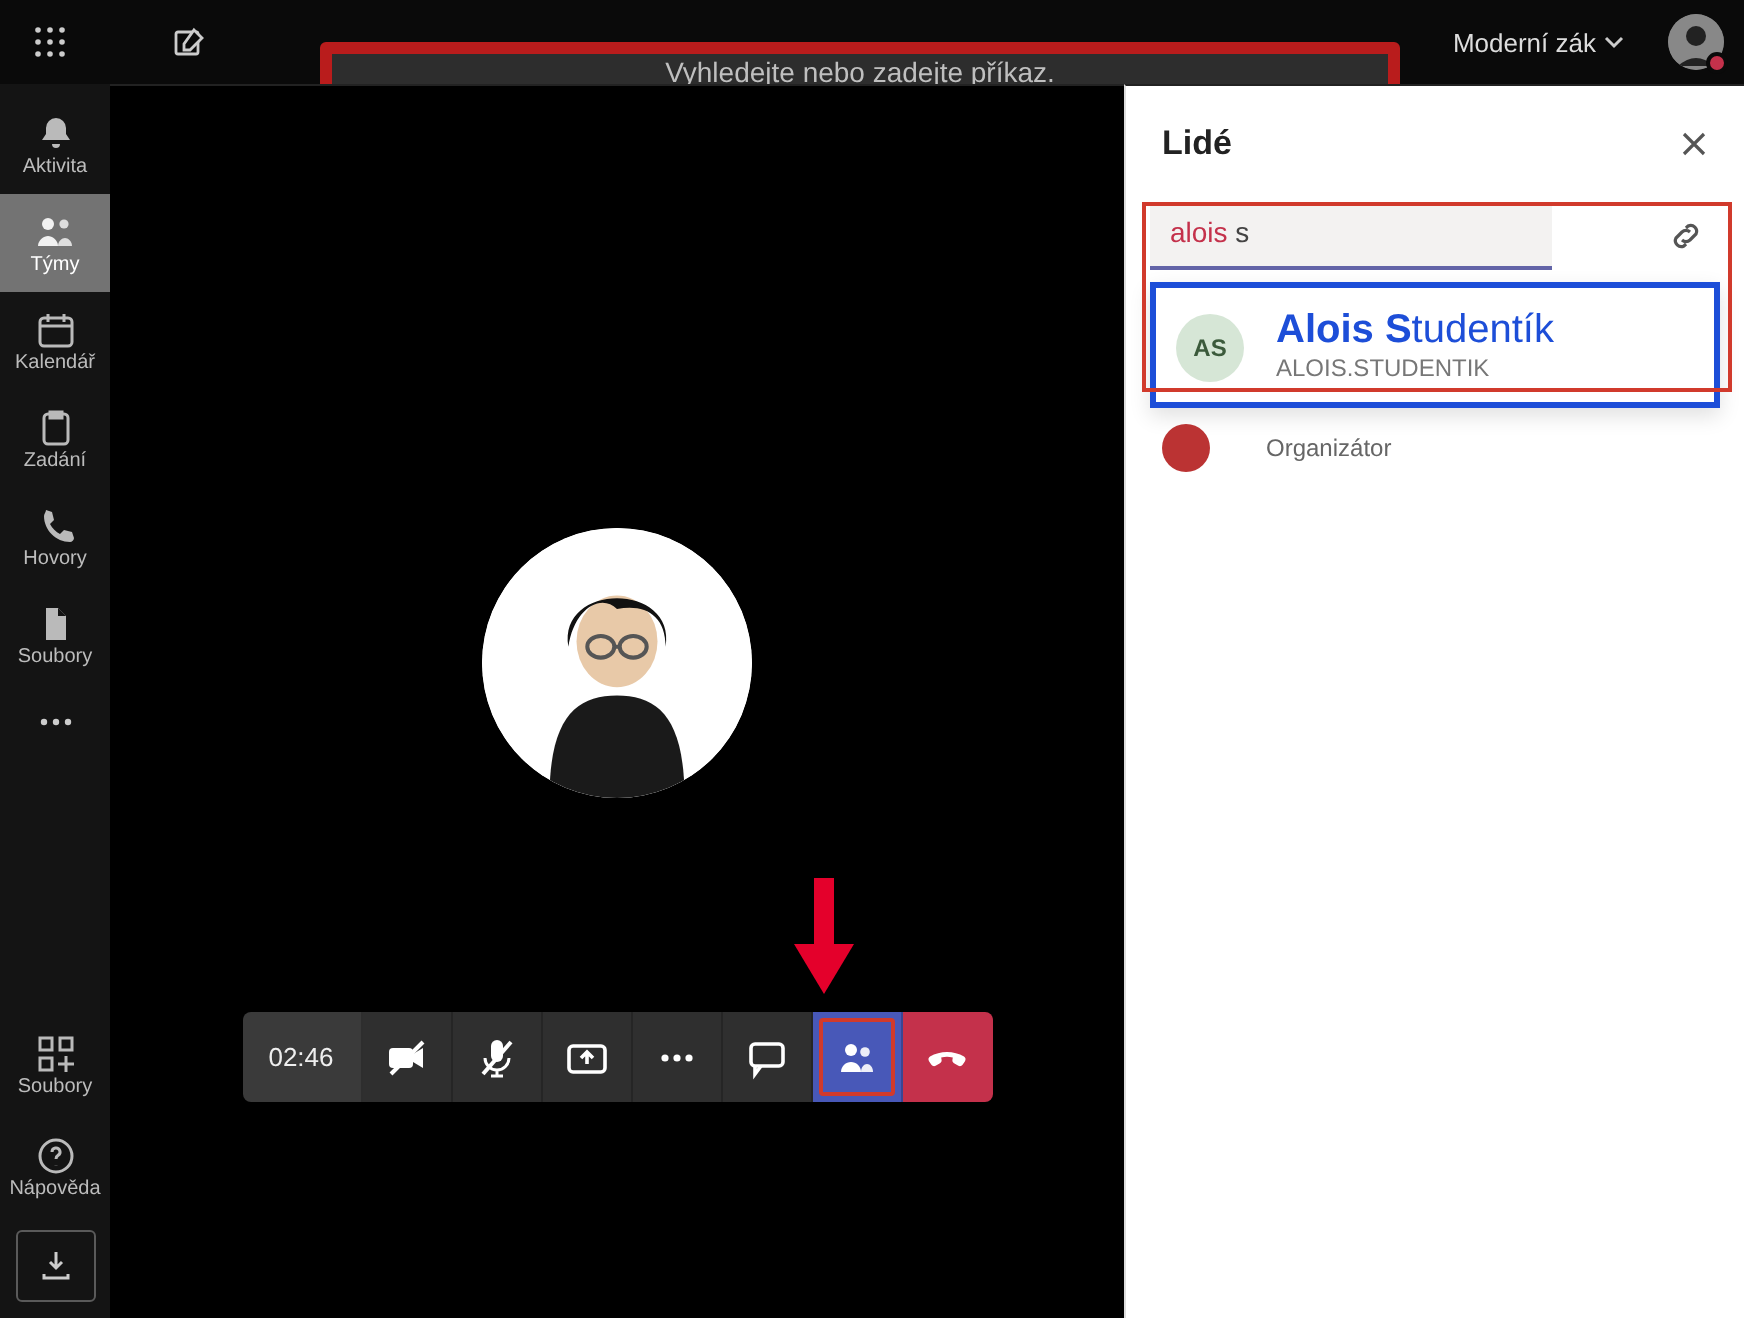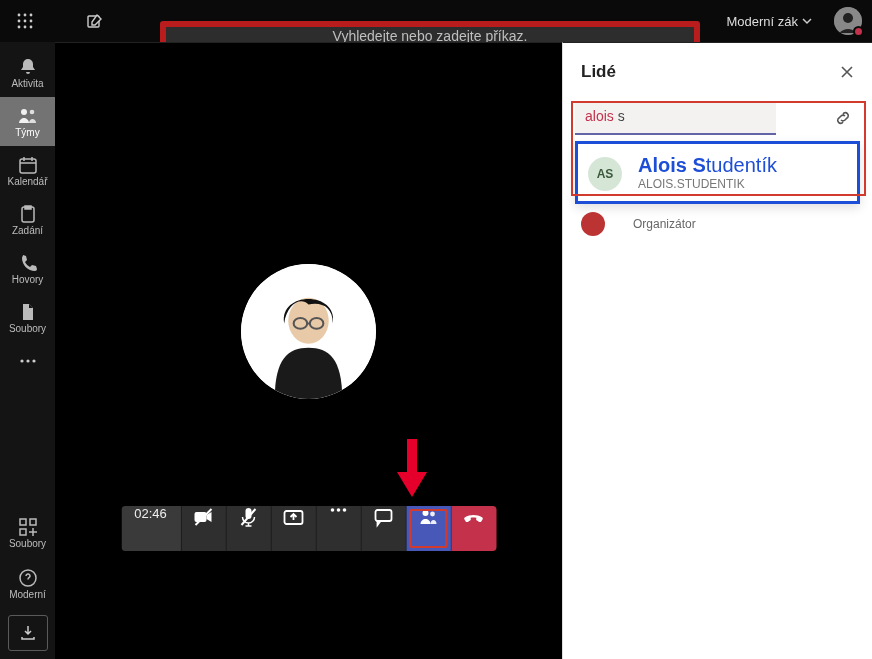--- a/index.html
+++ b/index.html
@@ -31,21 +31,21 @@
   .rail .download-box { width: 40px; height: 36px; margin: 6px auto 8px; border:1px solid #5a5a5a; border-radius:3px; display:flex; align-items:center; justify-content:center; cursor:pointer; }
 
   
   .main { flex: 1; display:flex; min-width: 0; }
   .call-area { flex: 1; background: #000; border-top: 1px solid #222; position: relative; display:flex; align-items:center; justify-content:center; }
   .participant-avatar { width: 135px; height: 135px; border-radius: 50%; background: #fff; display:flex; align-items:flex-end; justify-content:center; overflow:hidden; position:relative; top:-20px;}
   .avatar-svg { width: 100%; height: 100%; }
 
   
   .call-toolbar { position: absolute; bottom: 108px; left: 50%; transform: translateX(-50%); height: 45px; display:flex; border-radius: 4px; overflow: visible; box-shadow: 0 2px 6px rgba(0,0,0,.5); }
-  .call-toolbar .btn { width: 45px; height: 45px; background: #2f2f2f; display:flex; align-items:flex-start; justify-content:center; color:#fff; cursor:pointer; border-right:1px solid rgba(0,0,0,.2); position:relative;}
+  .call-toolbar .btn { width: 45px; height: 45px; background: #2f2f2f; display:flex; align-items:center; justify-content:center; color:#fff; cursor:pointer; border-right:1px solid rgba(0,0,0,.2); position:relative;}
   .call-toolbar .btn.timer { width: 60px; background:#3a3a3a; font-size:13px; color:#eee; cursor:default; }
   .call-toolbar .btn.people-active { background:#4858b8; }
   .call-toolbar .btn.people-active::before { content:""; position:absolute; inset:3px; border:2px solid #d13a2c; border-radius:2px; pointer-events:none; }
   .call-toolbar .btn.hangup { background:#c4314b; border-right:none; }
   .call-toolbar .btn:first-child { border-top-left-radius:4px; border-bottom-left-radius:4px; }
   .call-toolbar .btn:last-child { border-top-right-radius:4px; border-bottom-right-radius:4px; }
 
   
   .red-arrow { position:absolute; bottom: 160px; left: 50%; transform: translateX(88px); width: 30px; height: 60px; pointer-events:none; }
 
@@ -184,21 +184,21 @@
             <rect x="2" y="12" width="6" height="6"></rect>
             <path d="M15 11v8M11 15h8"></path>
           </svg>
         <span>Soubory</span>
       </div>
       <div class="item">
         <svg width="20" height="20" viewBox="0 0 20 20" fill="none" stroke="#ccc" stroke-width="1.5">
             <circle cx="10" cy="10" r="8"></circle>
             <path d="M8 8a2 2 0 1 1 3 1.7c-.7.4-1 1-1 1.8M10 14.5v.1"></path>
           </svg>
-        <span>Moderní</span>
+        <span>Nápověda</span>
       </div>
       <div class="download-box">
         <svg width="18" height="18" viewBox="0 0 18 18" fill="none" stroke="#ccc" stroke-width="1.5">
             <path d="M9 2v8M6 7l3 3 3-3M3 13v2h12v-2"></path>
           </svg>
       </div>
     </div>
   </div>
 
   <div class="main">

